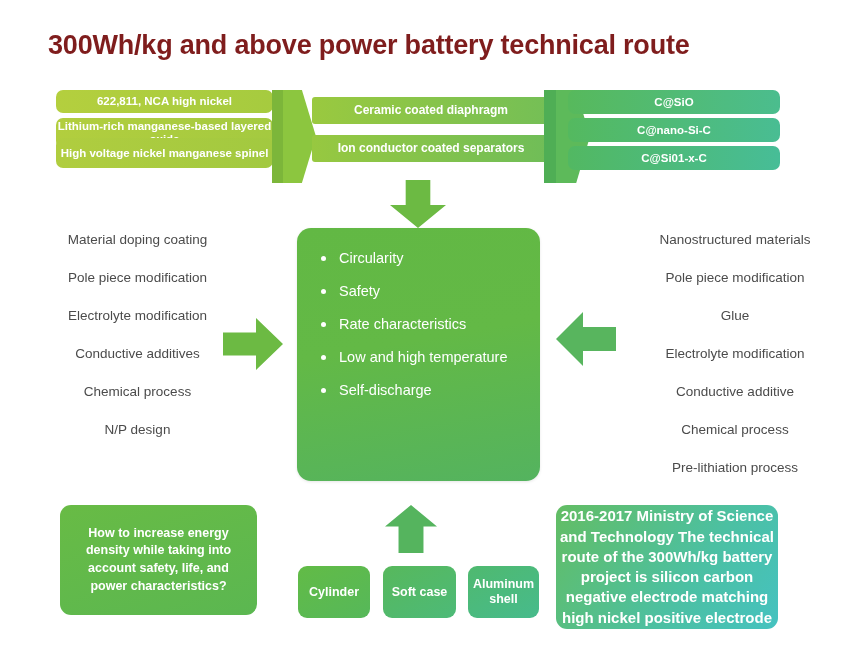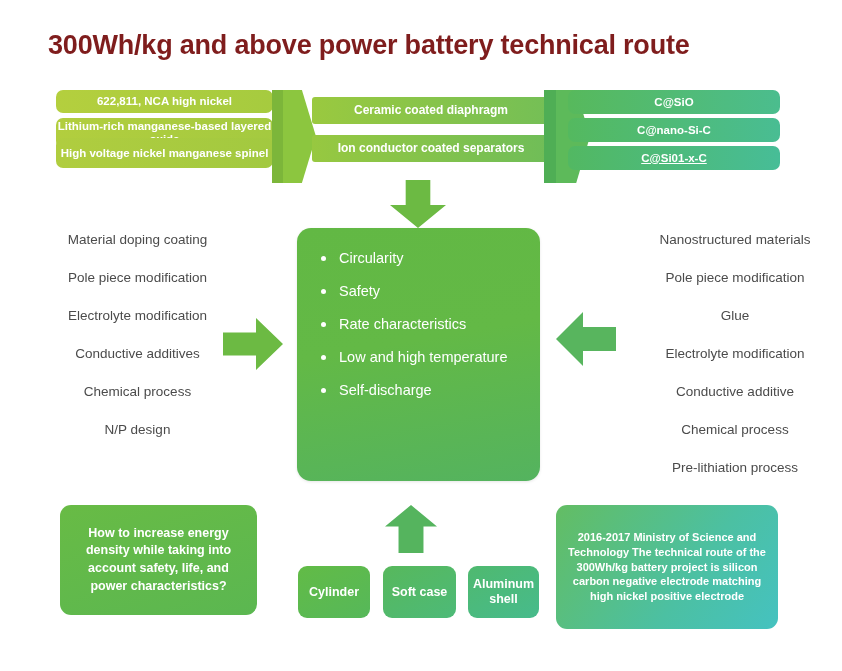--- a/index.html
+++ b/index.html
@@ -72,21 +72,21 @@
     background:#4fae55;
   }
 
   
   .pR{ font-size:11.5px; border-radius:7px; }
   .pR1{left:568px;top:4px;width:212px;height:24px;
        background:linear-gradient(90deg,#57b95c,#4bbd8e);}
   .pR2{left:568px;top:32px;width:212px;height:24px;
        background:linear-gradient(90deg,#54b95f,#49bd93);}
   .pR3{left:568px;top:60px;width:212px;height:24px;
-       background:linear-gradient(90deg,#52b862,#47bd97);text-decoration:underline;}
+       background:linear-gradient(90deg,#52b862,#47bd97);}
 
   
   .arrow{position:absolute;background:#6cba43;}
   .arrow-down{
     left:390px;top:180px;width:56px;height:48px;
     clip-path:polygon(28% 0, 72% 0, 72% 52%, 100% 52%, 50% 100%, 0 52%, 28% 52%);
   }
   .arrow-right{
     left:223px;top:318px;width:60px;height:52px;
     clip-path:polygon(0 28%, 55% 28%, 55% 0, 100% 50%, 55% 100%, 55% 72%, 0 72%);
@@ -141,21 +141,21 @@
     border-radius:11px;
     background:linear-gradient(160deg,#68bb45,#5bb751);
     color:#fff;font-weight:bold;font-size:12.5px;line-height:1.42;
     display:flex;align-items:center;justify-content:center;text-align:center;
     padding:0 12px;box-sizing:border-box;
   }
   .bottom-right{
     position:absolute;left:556px;top:505px;width:222px;height:124px;
     border-radius:11px;
     background:linear-gradient(125deg,#63bd63 0%,#4cc0a2 60%,#45c2c0 100%);
-    color:#fff;font-weight:bold;font-size:11px;line-height:1.35;
+    color:#fff;font-weight:bold;font-size:15px;line-height:1.35;
     display:flex;align-items:center;justify-content:center;text-align:center;
     padding:0 4px;box-sizing:border-box;
   }
   .chip{
     position:absolute;top:566px;height:52px;
     border-radius:9px;
     color:#fff;font-weight:bold;font-size:12.5px;line-height:1.2;
     display:flex;align-items:center;justify-content:center;text-align:center;
     box-sizing:border-box;
   }

